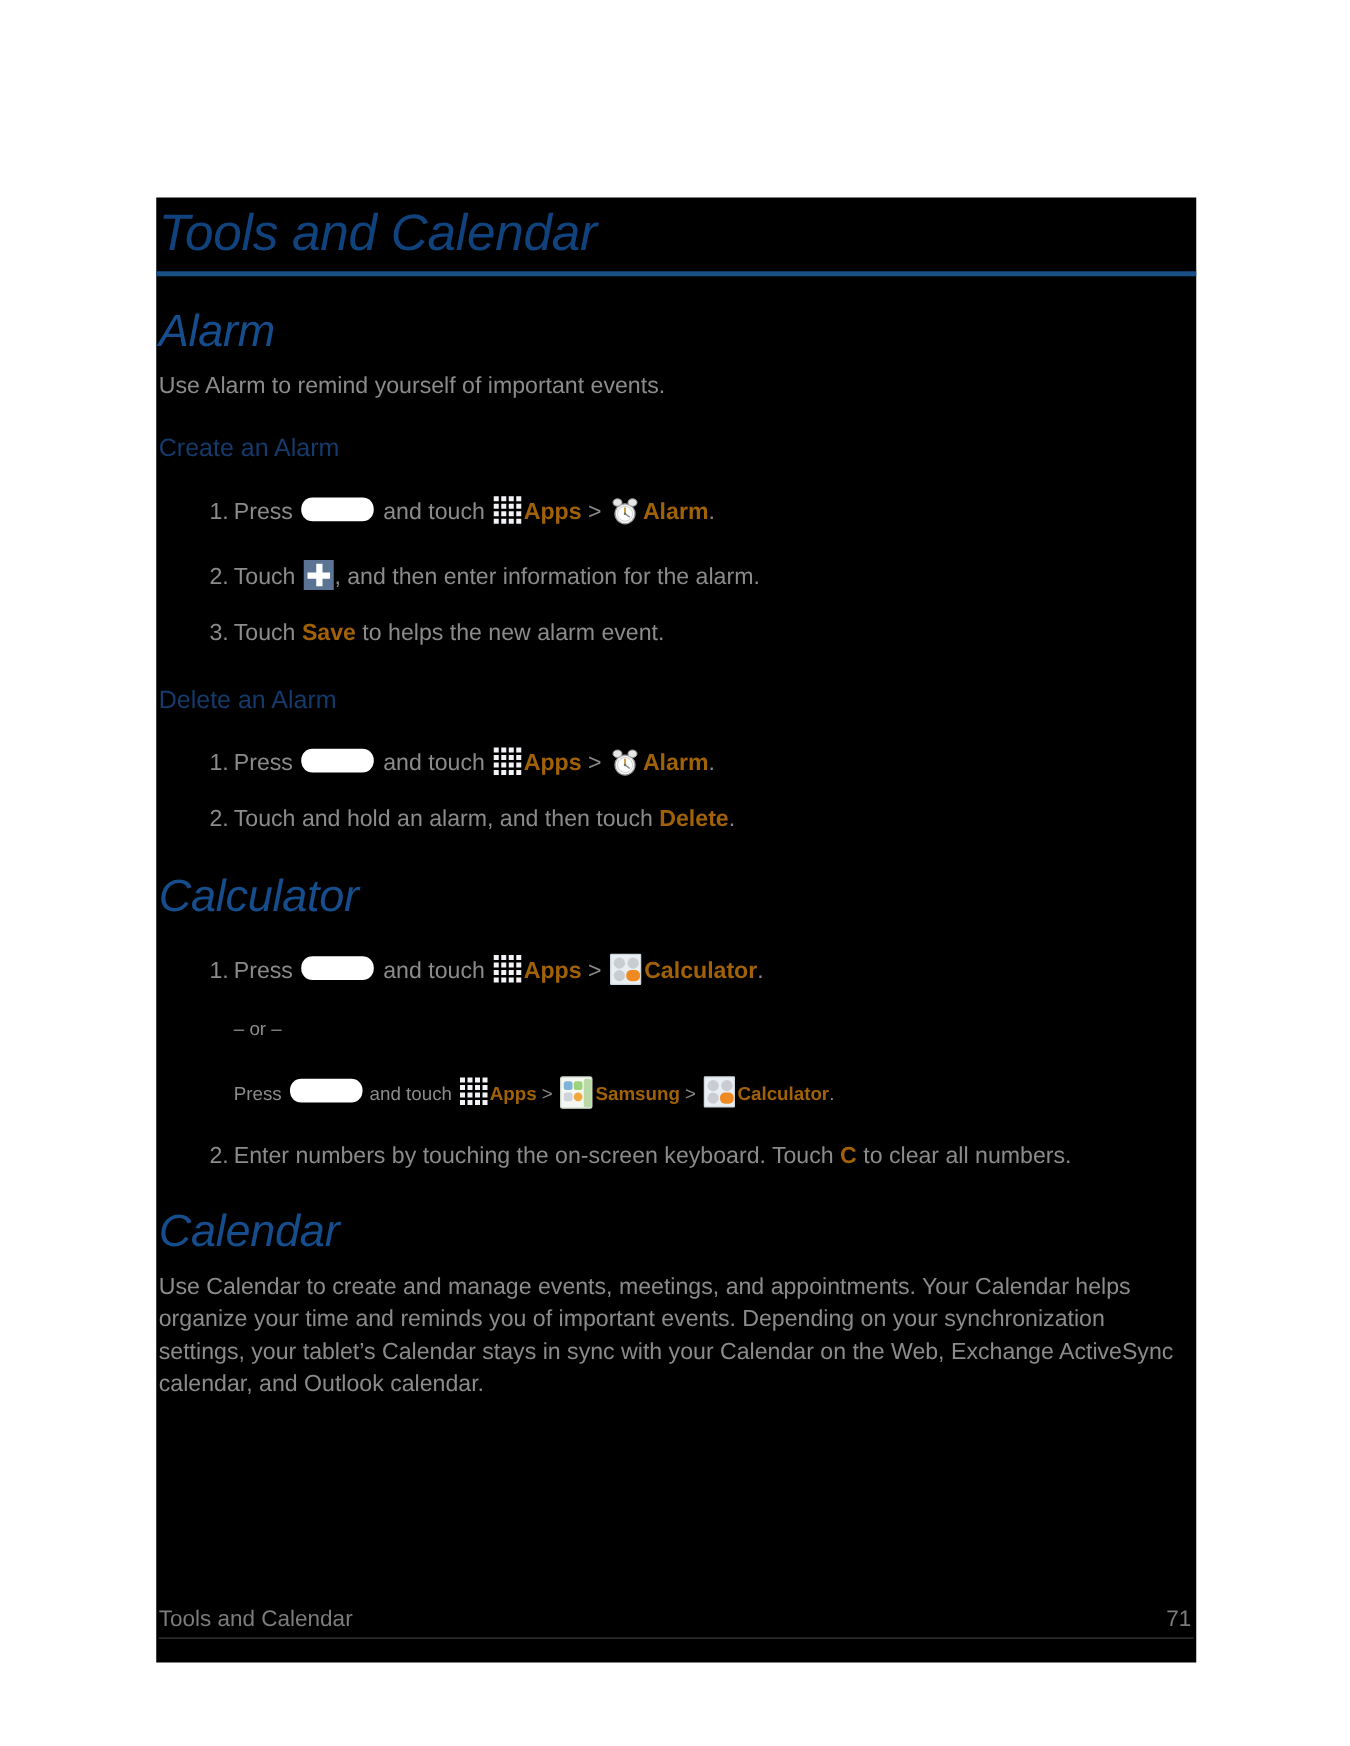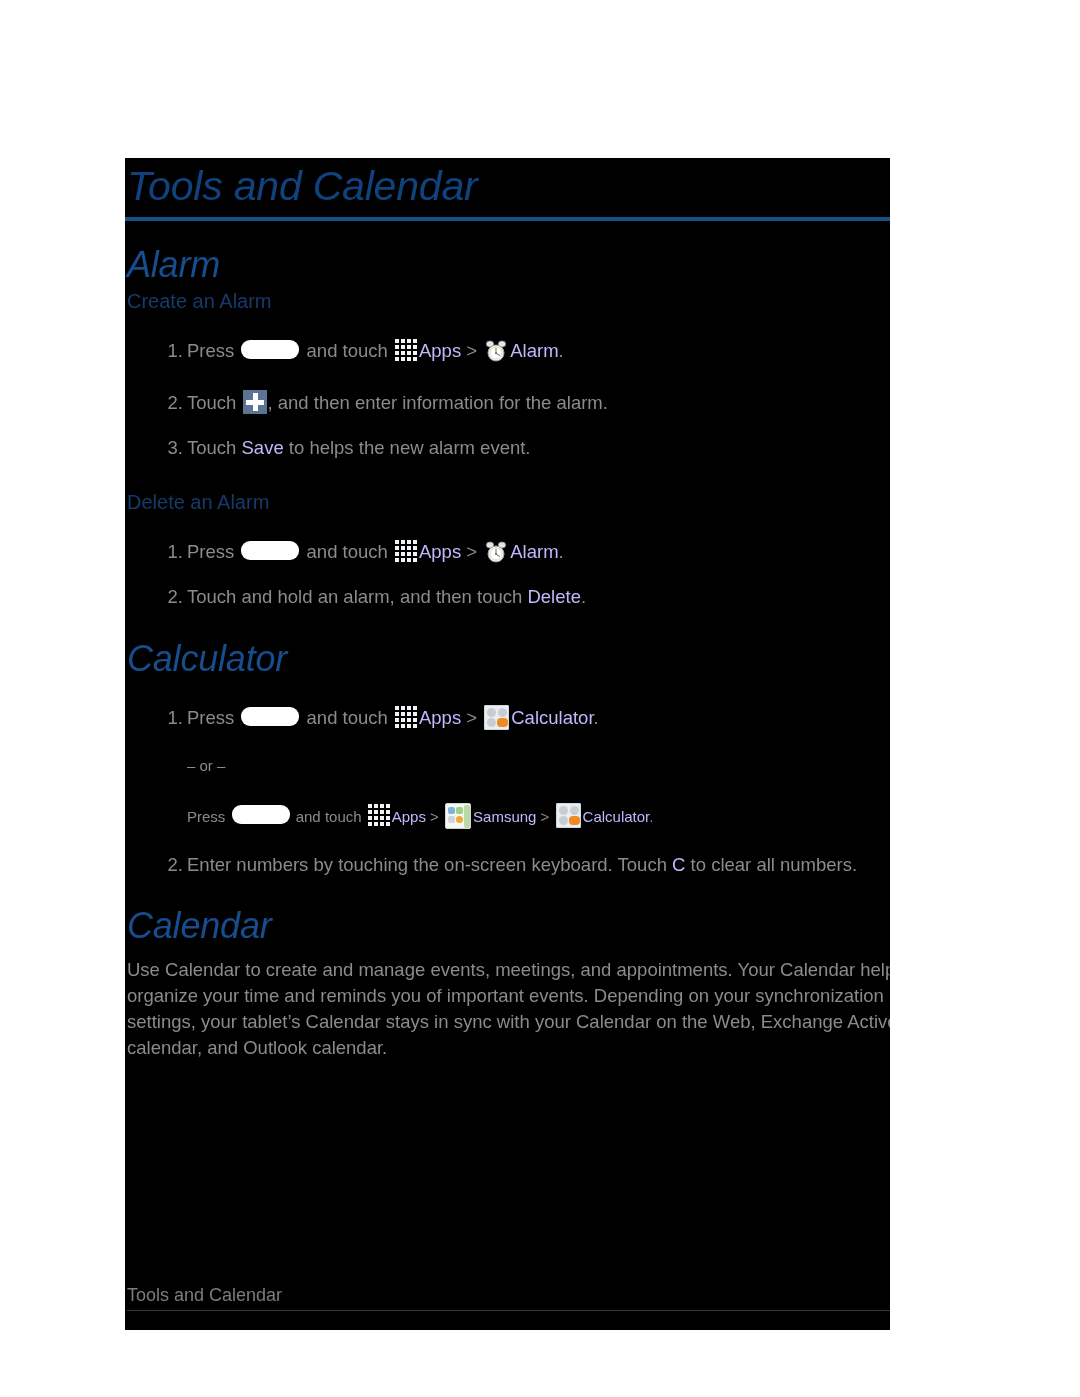--- a/index.html
+++ b/index.html
@@ -12,21 +12,21 @@
     height: 1397px;
     position: relative;
     font-family: "Liberation Sans", sans-serif;
     -webkit-font-smoothing: antialiased;
   }
 
   
   .page {
     position: absolute;
     left: 0; top: 0;
-    width: 890px;
+    width: 1080px;
     height: 1397px;
     background: #ffffff;
     overflow: hidden;
   }
   .slab {
     position: absolute;
     left: 125px;
     top: 158px;
     width: 832px;
     height: 1172px;
@@ -120,21 +120,21 @@
     text-align: right;
     color: #8b8b8b;
   }
   .step-line { display: block; }
   .sub-line {
     padding-left: 62px;
     color: #8b8b8b;
     font-size: 15px;
     line-height: 26px;
   }
-  .bold { font-weight: normal; color: #c4b5fd; margin-top: 16px; }
+  .bold { font-weight: bold; color: #a16207; margin-top: 16px; }
 
   
   .ic {
     display: inline-block;
     vertical-align: -5px;
     position: relative;
   }
 
   
   .ic-home {
@@ -270,22 +270,23 @@
 
     <div class="title-block">
       <div class="chapter-title">Tools and Calendar</div>
       <div class="title-rule"></div>
     </div>
 
     <div style="position:absolute; left:0; top:63px; width:832px;">
 
 
       <h2 class="sec" style="margin-top:22px;">Alarm</h2>
-
-      <h3 class="subsec" style="">Create an Alarm</h3>
+      <p class="body-text" style="margin-top:8px;">Use Alarm to remind yourself of important events.</p>
+
+      <h3 class="subsec" style="margin-top:24px;">Create an Alarm</h3>
 
       <ol class="steps" style="margin-top:23px;">
         <li>
           <span class="num">1.</span>
           <span class="step-line"><span>Press </span><span class="ic ic-home"></span><span> and touch </span><span class="ic ic-apps"><i style="left:0;top:0"></i><i style="left:6px;top:0"></i><i style="left:12px;top:0"></i><i style="left:18px;top:0"></i><i style="left:0;top:6px"></i><i style="left:6px;top:6px"></i><i style="left:12px;top:6px"></i><i style="left:18px;top:6px"></i><i style="left:0;top:12px"></i><i style="left:6px;top:12px"></i><i style="left:12px;top:12px"></i><i style="left:18px;top:12px"></i><i style="left:0;top:18px"></i><i style="left:6px;top:18px"></i><i style="left:12px;top:18px"></i><i style="left:18px;top:18px"></i></span><span class="bold">Apps</span><span> &gt; </span><span class="ic ic-alarm"><svg width="24" height="24" viewBox="0 0 24 24">
                   <circle cx="12" cy="14" r="8" fill="#f4f4f4" stroke="#9a9a9a" stroke-width="1"></circle>
                   <circle cx="12" cy="14" r="6" fill="#ffffff" stroke="#cfcfcf" stroke-width="0.8"></circle>
                   <ellipse cx="6" cy="5" rx="3.6" ry="3" fill="#e6e6e6" stroke="#9a9a9a" stroke-width="0.8"></ellipse>
                   <ellipse cx="18" cy="5" rx="3.6" ry="3" fill="#e6e6e6" stroke="#9a9a9a" stroke-width="0.8"></ellipse>
                   <line x1="12" y1="14" x2="12" y2="9.5" stroke="#c08a22" stroke-width="1.3" stroke-linecap="round"></line>

